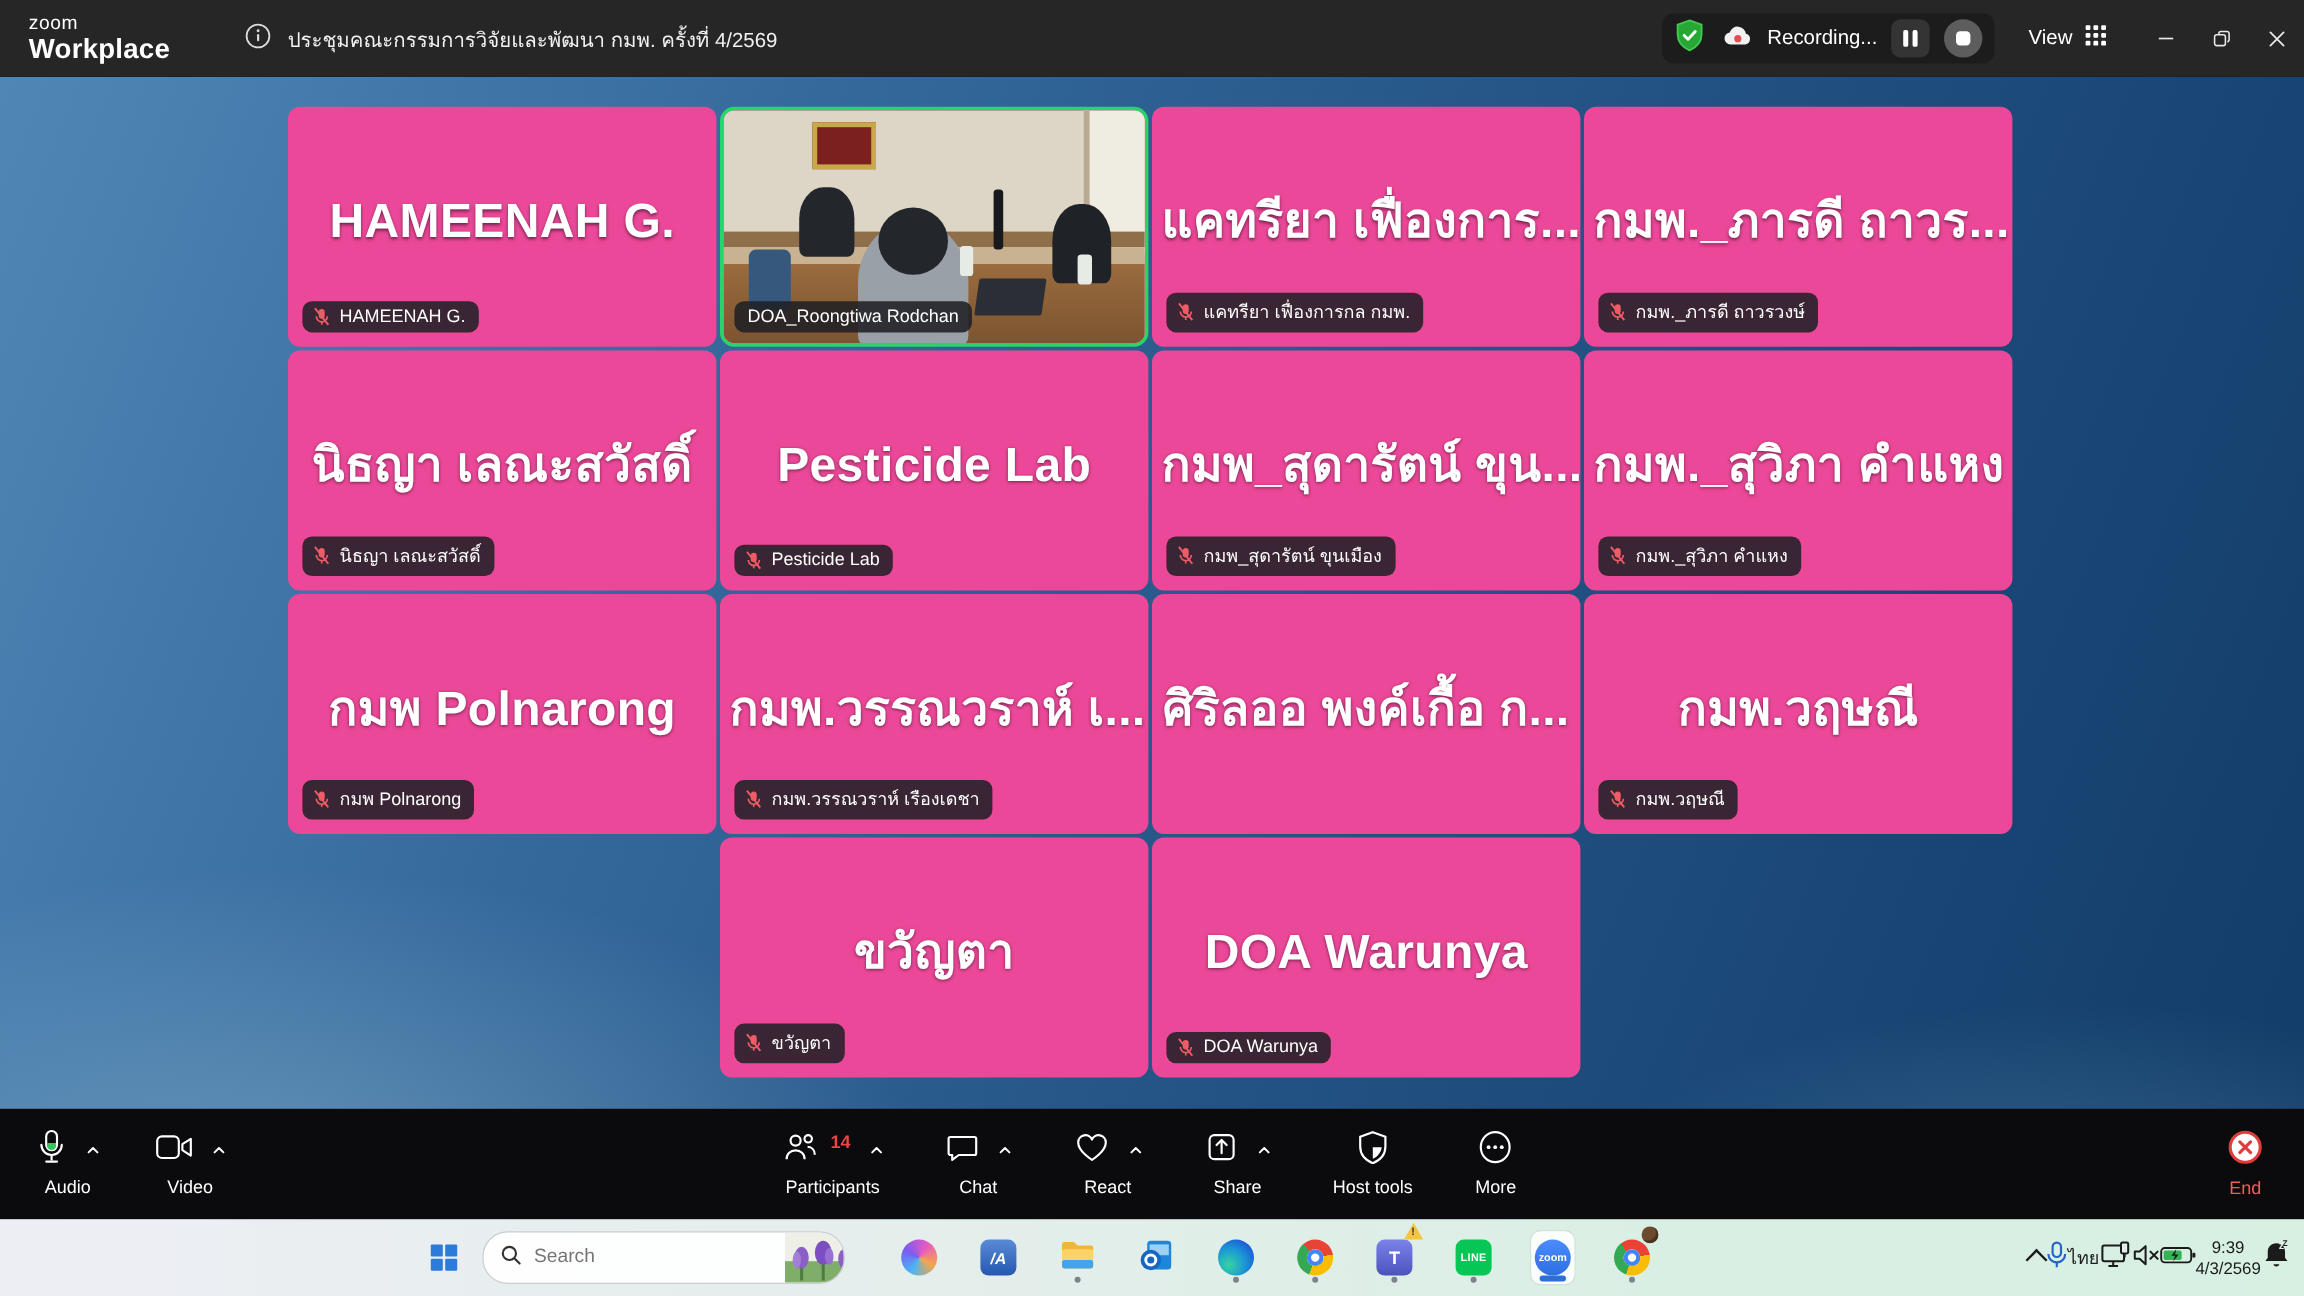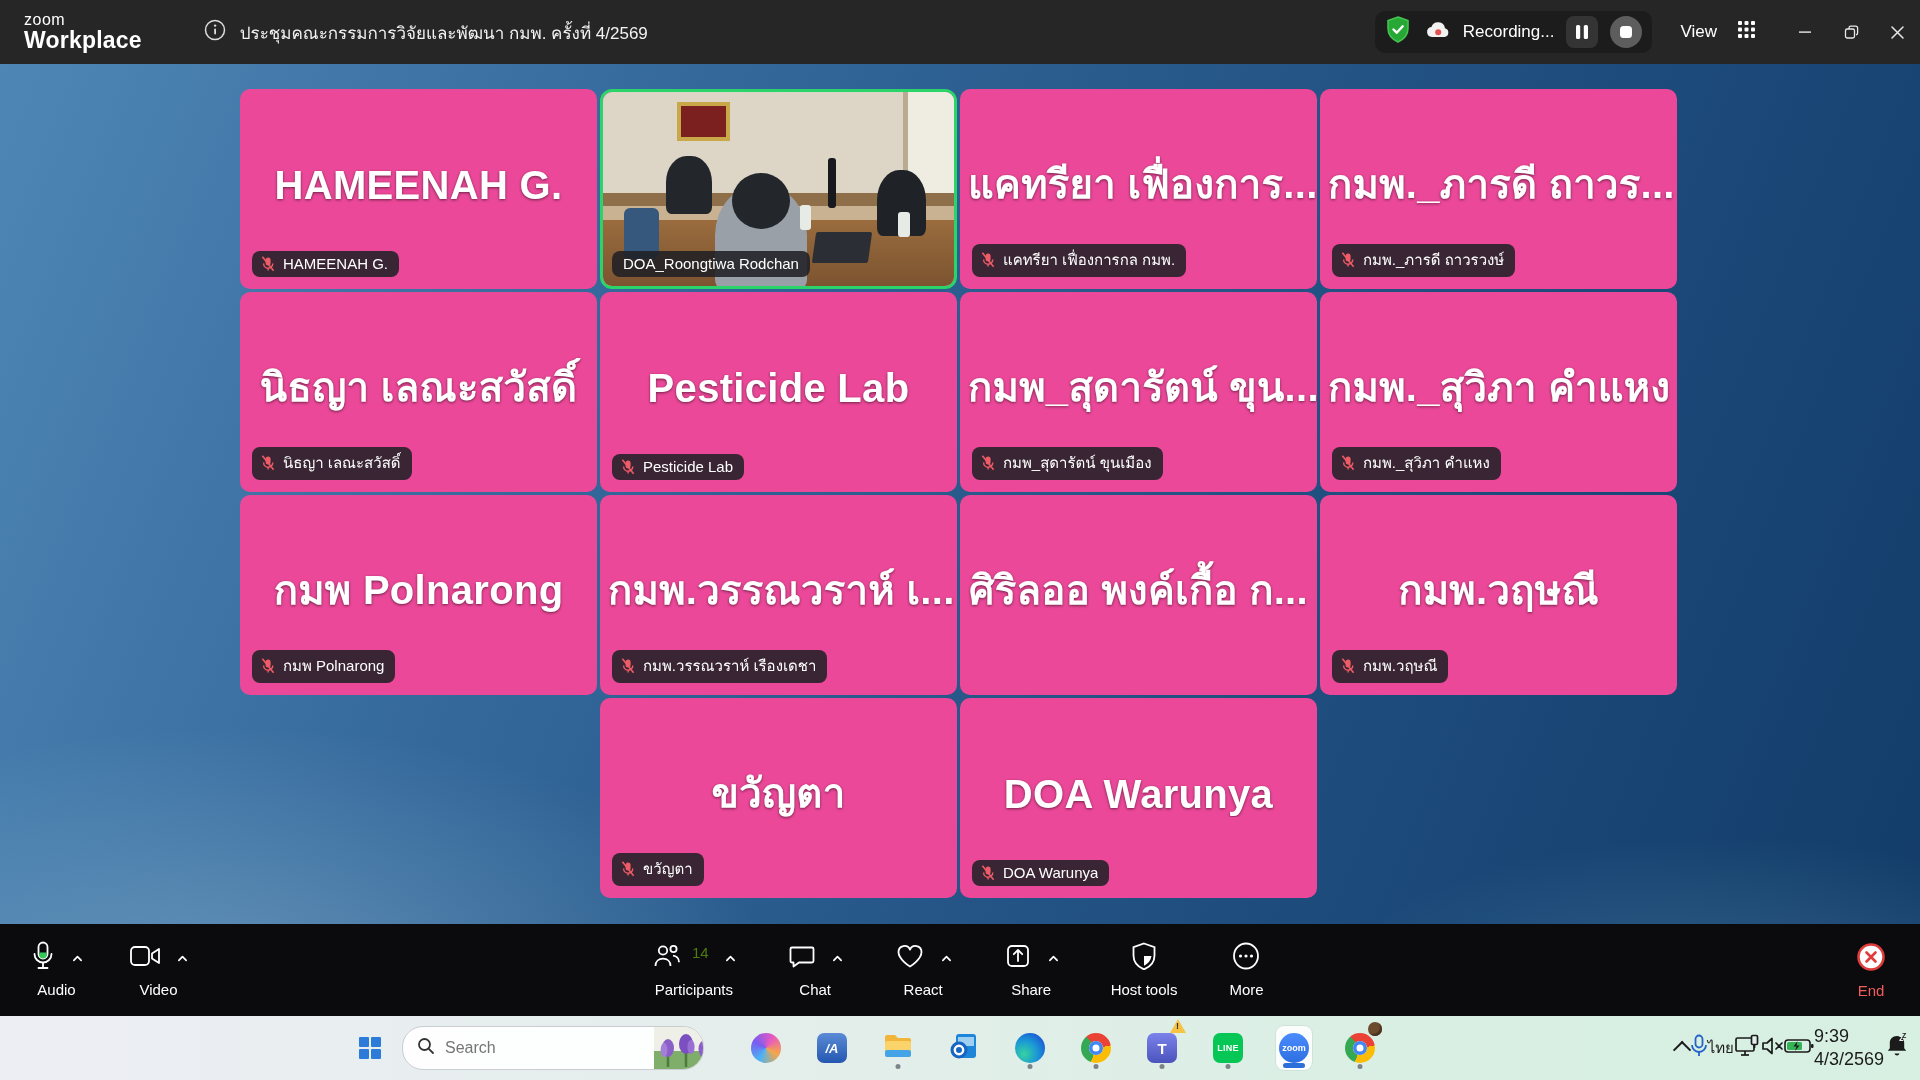--- a/index.html
+++ b/index.html
@@ -11,21 +11,21 @@
     display:flex;align-items:center;color:#fff;z-index:5;}
   .logo{margin-left:24px;line-height:1.05;}
   .logo .l1{font-size:16px;font-weight:400;letter-spacing:.5px;}
   .logo .l2{font-size:23px;font-weight:600;letter-spacing:.2px;}
   .info-wrap{display:flex;align-items:center;gap:14px;margin-left:62px;}
   .meeting-title{font-size:17px;color:#f2f2f2;}
   .rec-pill{margin-left:auto;display:flex;align-items:center;gap:12px;background:#1c1c1c;
     border-radius:10px;height:42px;padding:0 10px 0 8px;}
   .rec-text{font-size:17px;color:#fff;}
   .rec-btn{width:32px;height:32px;border-radius:8px;display:flex;align-items:center;justify-content:center;background:#343434;}
-  .view-wrap{display:flex;align-items:center;gap:20px;margin-left:28px;font-size:17px;}
+  .view-wrap{display:flex;align-items:center;gap:10px;margin-left:28px;font-size:17px;}
   .winbtns{display:flex;margin-left:26px;}
   .winbtn{width:46px;height:64px;display:flex;align-items:center;justify-content:center;}
 
   
   .wallpaper{position:absolute;left:0;top:64px;width:1920px;height:952px;
     background:
       radial-gradient(ellipse 900px 420px at 12% 96%, rgba(190,225,235,.30), transparent 60%),
       radial-gradient(ellipse 700px 300px at 90% 100%, rgba(140,200,215,.25), transparent 60%),
       linear-gradient(112deg,#4e87b6 0%,#35699c 30%,#255687 55%,#1a4777 78%,#123b68 100%);}
 
@@ -64,21 +64,21 @@
 
   
   .toolbar{position:absolute;left:0;top:924px;width:1920px;height:92px;background:#0b0b0d;color:#fff;z-index:5;}
   .tb-group{position:absolute;top:0;height:92px;display:flex;align-items:center;}
   .tb-left{left:30px;gap:46px;}
   .tb-center{left:652px;gap:52px;}
   .tb-btn{display:flex;flex-direction:column;align-items:center;justify-content:center;gap:7px;position:relative;}
   .tb-iconrow{display:flex;align-items:center;gap:16px;height:32px;}
   .tb-label{font-size:15px;color:#fff;}
   .chev{width:11px;height:11px;display:inline-block;}
-  .pcount{font-size:15px;color:#4d7c0f;margin-left:-6px;align-self:flex-start;margin-top:2px;}
+  .pcount{font-size:15px;color:#ef4444;margin-left:-6px;align-self:flex-start;margin-top:2px;font-weight:bold;}
   .tb-end{position:absolute;right:34px;top:0;height:92px;display:flex;flex-direction:column;align-items:center;justify-content:center;gap:6px;}
   .tb-end .tb-label{color:#f25c5c;}
 
   
   .taskbar{position:absolute;left:0;top:1016px;width:1920px;height:64px;
     background:linear-gradient(90deg,#edeef4 0%,#e3eeea 45%,#d9efe3 75%,#d7f0e2 100%);
     display:flex;align-items:center;color:#1b1b1b;z-index:6;}
   .start{margin-left:352px;width:36px;height:36px;display:flex;align-items:center;justify-content:center;}
   .searchpill{margin-left:14px;width:300px;height:42px;background:rgba(255,255,255,.92);
     border:1px solid #c9cdd2;border-radius:21px;display:flex;align-items:center;overflow:hidden;}
@@ -97,21 +97,21 @@
   .chrome{border-radius:50%;background:conic-gradient(from -40deg,#ea4335 0 120deg,#fbbc05 120deg 240deg,#34a853 240deg 360deg);position:relative;}
   .chrome::after{content:"";position:absolute;left:8px;top:8px;width:14px;height:14px;border-radius:50%;background:#fff;box-shadow:inset 0 0 0 3.5px #4285f4;}
   .teams{background:linear-gradient(180deg,#7b83eb,#4b53bc);font-size:15px;position:relative;}
   .line{background:#06c755;font-size:9px;letter-spacing:.3px;}
   .zoomapp{border-radius:50%;background:linear-gradient(180deg,#4a8cff,#2d6fe0);font-size:9px;font-weight:700;}
   .warn{position:absolute;right:-6px;top:-7px;width:0;height:0;border-left:8px solid transparent;border-right:8px solid transparent;border-bottom:14px solid #f6c343;}
   .warn::after{content:"!";position:absolute;left:-2px;top:2px;font-size:9px;color:#333;font-weight:700;}
   .blob{position:absolute;right:-4px;top:-4px;width:14px;height:14px;border-radius:50%;background:#6b4a2e;box-shadow:inset -2px -2px 0 #4a3420;}
   .tray{margin-left:auto;display:flex;align-items:center;margin-right:10px;}
   .tray .lang{font-size:15px;}
-  .clock{text-align:left;font-size:18px;line-height:1.3;}
+  .clock{text-align:center;font-size:14px;line-height:1.3;}
   .chevup{width:11px;height:11px;border-left:2px solid #1b1b1b;border-top:2px solid #1b1b1b;transform:rotate(45deg) translateY(2px);}
 </style>
 </head>
 <body>
 
 <div class="screen">
   <svg width="0" height="0" style="position:absolute">
     <defs>
       <symbol id="micmute" viewBox="0 0 16 16">
         <rect x="5.6" y="1.6" width="5" height="8" rx="2.5" fill="#ef5b66"></rect>

